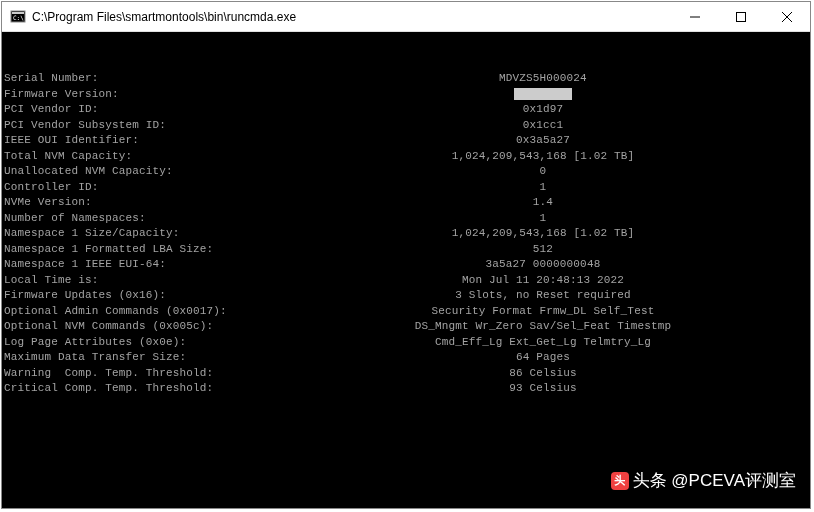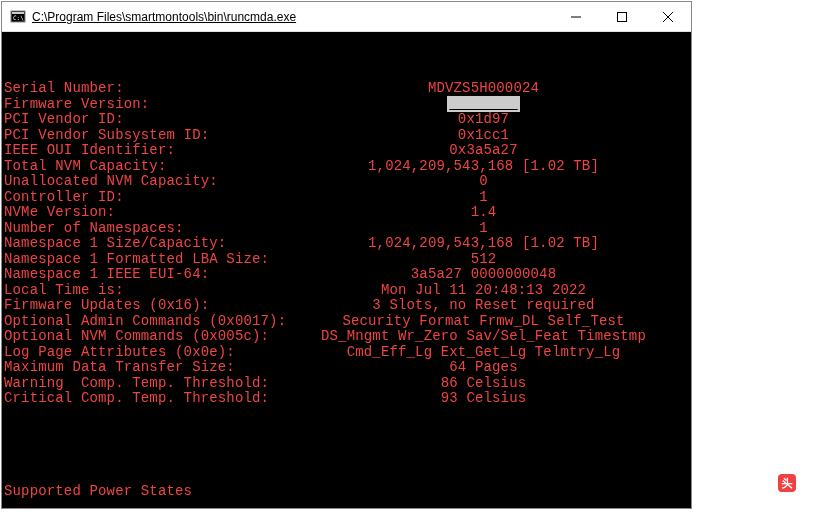--- a/index.html
+++ b/index.html
@@ -1,24 +1,24 @@
 <!DOCTYPE html>
 <html><head>
 <meta charset="utf-8">
 <style>
   * { margin: 0; padding: 0; box-sizing: border-box; }
   body { width: 814px; height: 512px; background: #fff; font-family: "Segoe UI", sans-serif; position: relative; overflow: hidden; }
-  .window { width: 691px; height: 508px; border: 1px solid #888; margin: 1px; background: #fff; display: flex; flex-direction: column; text-decoration: underline; }
+  .window { width: 810px; height: 508px; border: 1px solid #888; margin: 1px; background: #fff; display: flex; flex-direction: column; }
   .titlebar { height: 30px; background: #fff; display: flex; align-items: center; padding: 0 0 0 8px; border-bottom: 1px solid #e0e0e0; }
   .titlebar-icon { width: 16px; height: 16px; margin-right: 6px; display: inline-flex; }
   .titlebar-title { font-size: 12px; color: #000; flex: 0 0 auto; }
   .titlebar-spacer { flex: 1; }
   .winbtn { width: 46px; height: 30px; display: flex; align-items: center; justify-content: center; }
   .winbtn svg { display: block; }
-  .console { flex: 1; background: #000; color: #ef4444; font-family: "Consolas", "Courier New", monospace; font-size: 14px; line-height: 15.5px; padding: 18px 2px; white-space: pre; overflow: hidden; letter-spacing: 0.15px; }
+  .console { flex: 1; background: #000; color: #a3a3a3; font-family: "Consolas", "Courier New", monospace; font-size: 11px; line-height: 15.5px; padding: 8px 2px; white-space: pre; overflow: hidden; letter-spacing: 0.15px; }
   .kv-row { display: flex; }
   .kv-label { width: 274px; flex: 0 0 274px; }
   .kv-value { flex: 1; text-align: center; }
   .hilite { background: #ccc; color: #000; padding: 0 2px; }
   .blank { height: 15.5px; }
   .ps-head { }
   .watermark { position: absolute; right: 18px; bottom: 20px; font-family: sans-serif; font-size: 17px; color: #fff; font-weight: 500; display: flex; align-items: center; gap: 4px; }
   .watermark-logo { width: 18px; height: 18px; background: #f04040; border-radius: 4px; display: flex; align-items: center; justify-content: center; color: #fff; font-size: 11px; font-weight: bold; }
 </style>
 </head>
@@ -49,21 +49,21 @@
       <svg width="10" height="10" viewBox="0 0 10 10">
           <line x1="0" y1="0" x2="10" y2="10" stroke="#000" stroke-width="1"></line>
           <line x1="10" y1="0" x2="0" y2="10" stroke="#000" stroke-width="1"></line>
         </svg>
     </div>
   </div>
 
   <div class="console">
     <div id="kv-container"><div class="kv-row"><span class="kv-label">Serial Number:</span><span class="kv-value">MDVZS5H000024</span></div><div class="kv-row"><span class="kv-label">Firmware Version:</span><span class="kv-value"><span class="hilite">        </span></span></div><div class="kv-row"><span class="kv-label">PCI Vendor ID:</span><span class="kv-value">0x1d97</span></div><div class="kv-row"><span class="kv-label">PCI Vendor Subsystem ID:</span><span class="kv-value">0x1cc1</span></div><div class="kv-row"><span class="kv-label">IEEE OUI Identifier:</span><span class="kv-value">0x3a5a27</span></div><div class="kv-row"><span class="kv-label">Total NVM Capacity:</span><span class="kv-value">1,024,209,543,168 [1.02 TB]</span></div><div class="kv-row"><span class="kv-label">Unallocated NVM Capacity:</span><span class="kv-value">0</span></div><div class="kv-row"><span class="kv-label">Controller ID:</span><span class="kv-value">1</span></div><div class="kv-row"><span class="kv-label">NVMe Version:</span><span class="kv-value">1.4</span></div><div class="kv-row"><span class="kv-label">Number of Namespaces:</span><span class="kv-value">1</span></div><div class="kv-row"><span class="kv-label">Namespace 1 Size/Capacity:</span><span class="kv-value">1,024,209,543,168 [1.02 TB]</span></div><div class="kv-row"><span class="kv-label">Namespace 1 Formatted LBA Size:</span><span class="kv-value">512</span></div><div class="kv-row"><span class="kv-label">Namespace 1 IEEE EUI-64:</span><span class="kv-value">3a5a27 0000000048</span></div><div class="kv-row"><span class="kv-label">Local Time is:</span><span class="kv-value">Mon Jul 11 20:48:13 2022</span></div><div class="kv-row"><span class="kv-label">Firmware Updates (0x16):</span><span class="kv-value">3 Slots, no Reset required</span></div><div class="kv-row"><span class="kv-label">Optional Admin Commands (0x0017):</span><span class="kv-value">Security Format Frmw_DL Self_Test</span></div><div class="kv-row"><span class="kv-label">Optional NVM Commands (0x005c):</span><span class="kv-value">DS_Mngmt Wr_Zero Sav/Sel_Feat Timestmp</span></div><div class="kv-row"><span class="kv-label">Log Page Attributes (0x0e):</span><span class="kv-value">Cmd_Eff_Lg Ext_Get_Lg Telmtry_Lg</span></div><div class="kv-row"><span class="kv-label">Maximum Data Transfer Size:</span><span class="kv-value">64 Pages</span></div><div class="kv-row"><span class="kv-label">Warning  Comp. Temp. Threshold:</span><span class="kv-value">86 Celsius</span></div><div class="kv-row"><span class="kv-label">Critical Comp. Temp. Threshold:</span><span class="kv-value">93 Celsius</span></div></div>
     <div class="blank"></div>
-    <div class="ps-head">Supported Power States</div>
     
     
   </div>
 </div>
 
 <div class="watermark">
   <span class="watermark-logo">头</span>
+  <span>头条 @PCEVA评测室</span>
 </div>
 
 </body></html>

